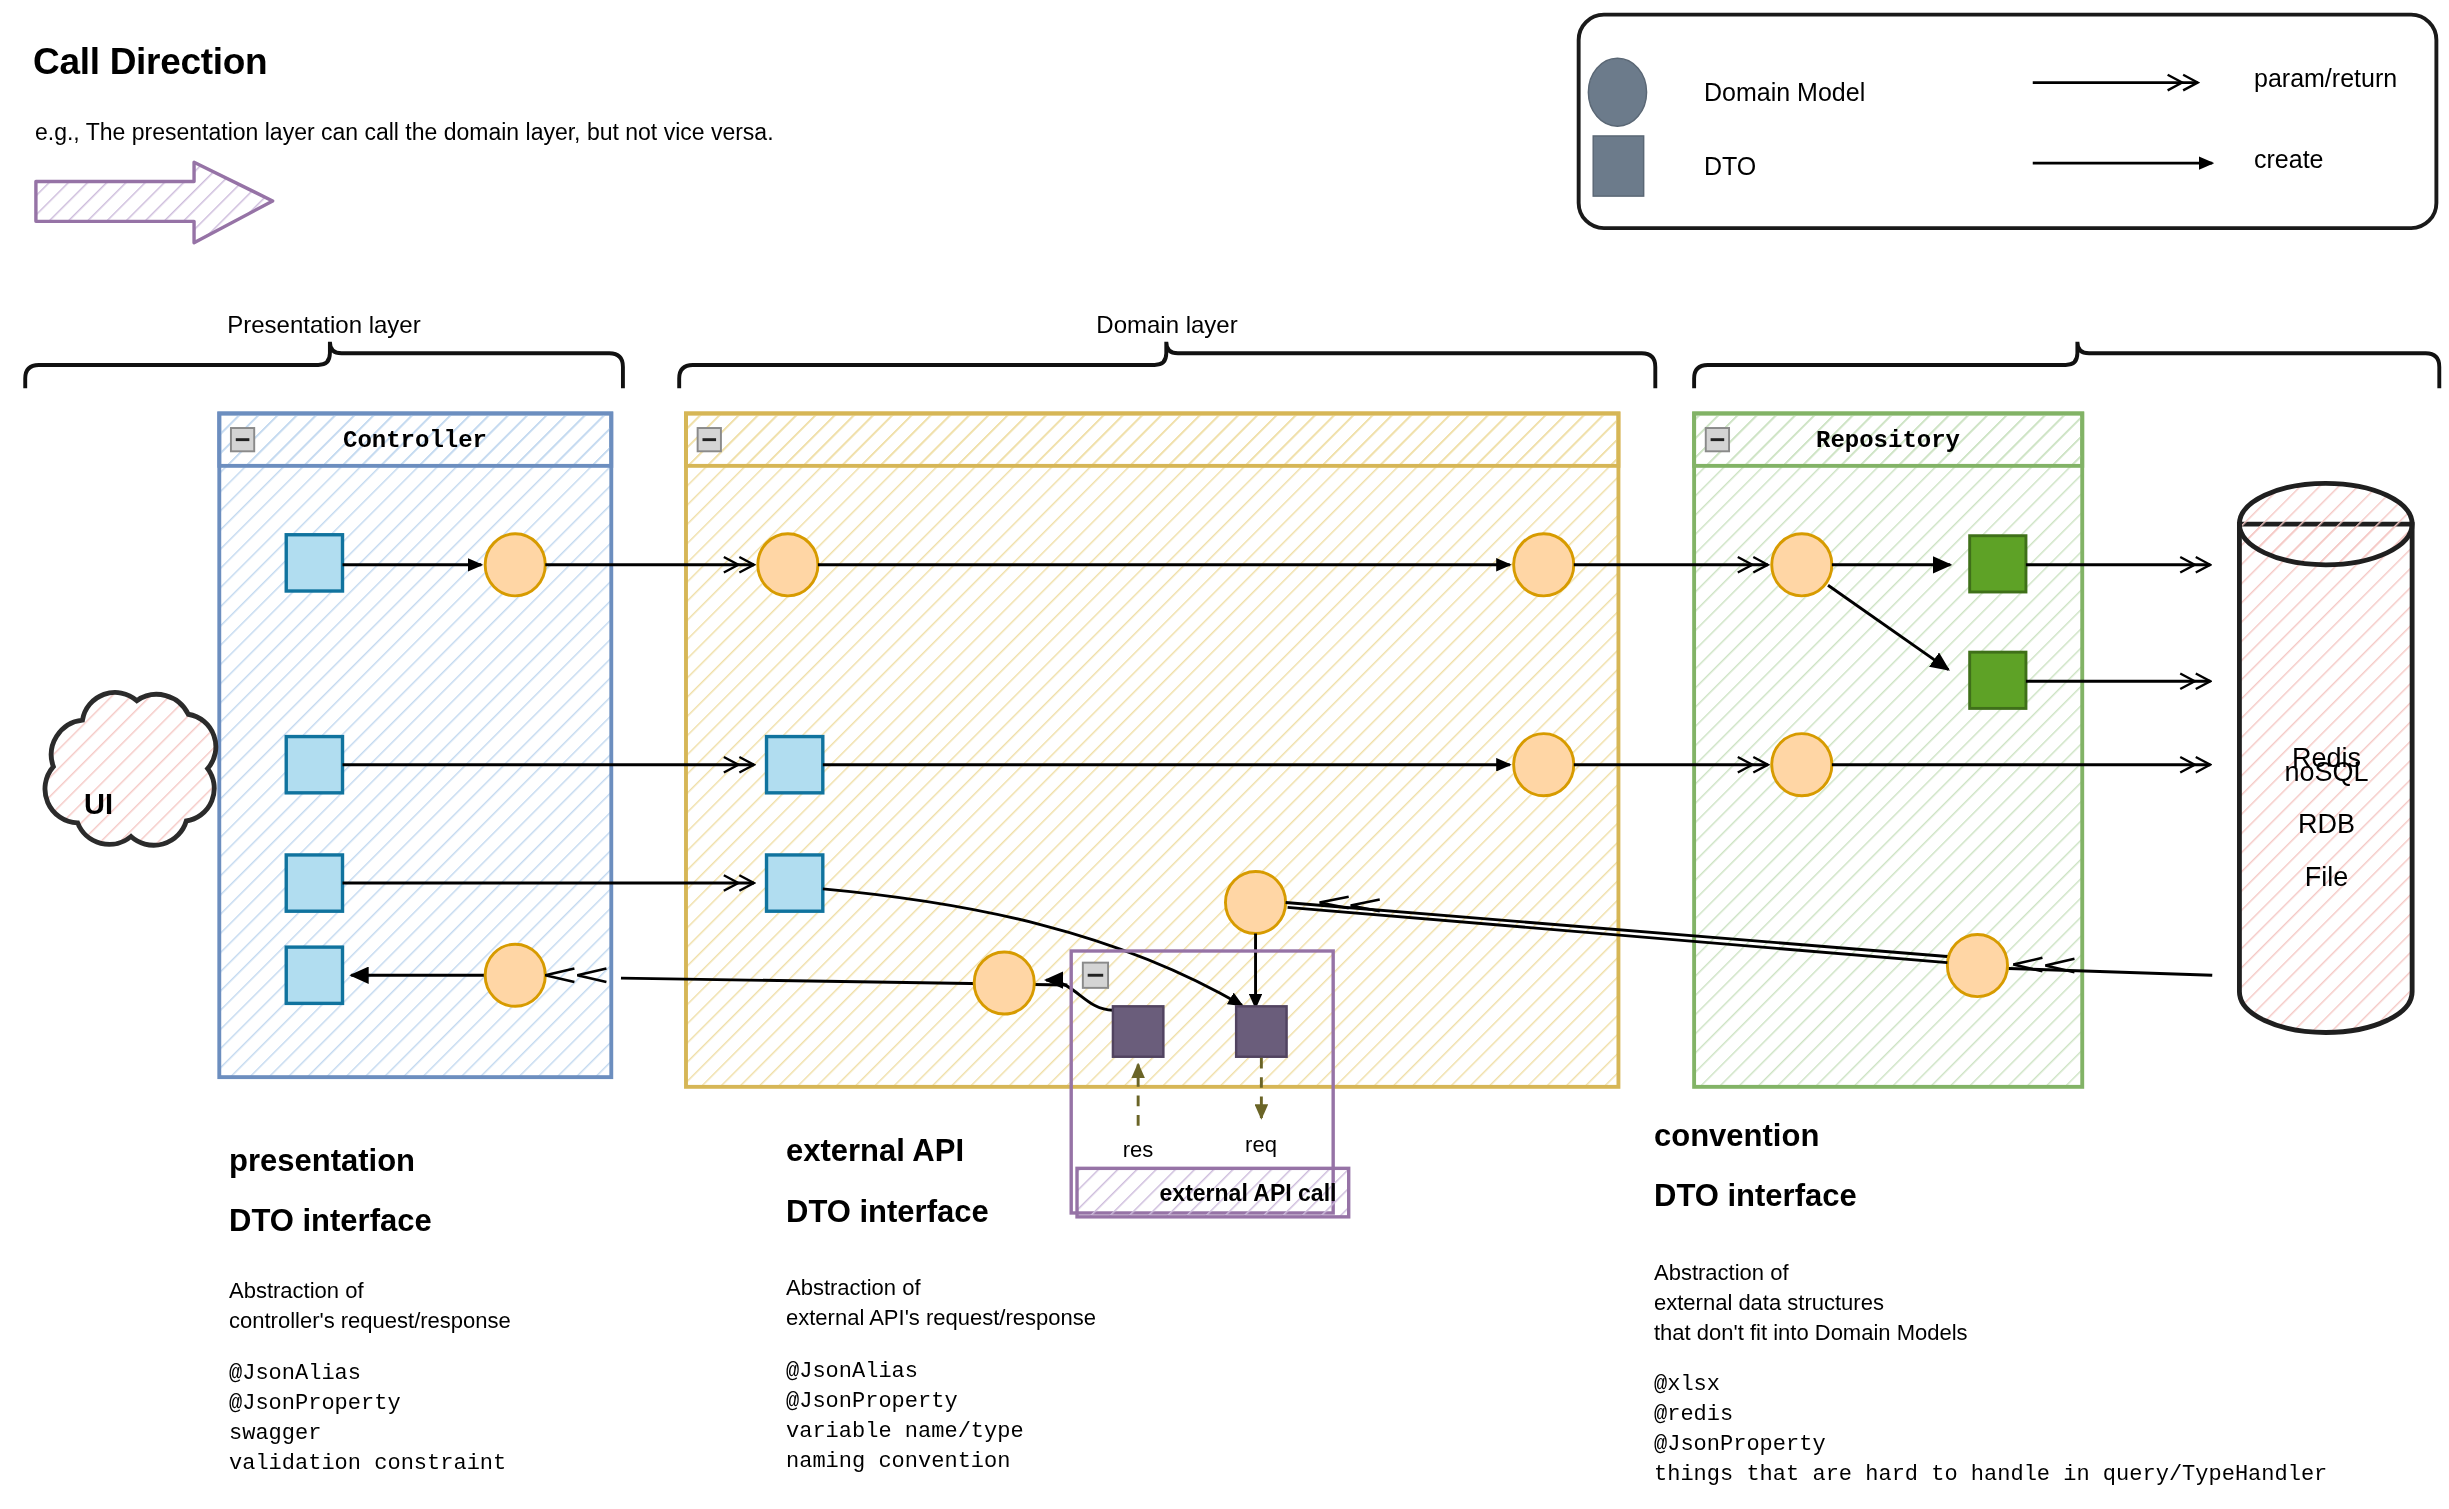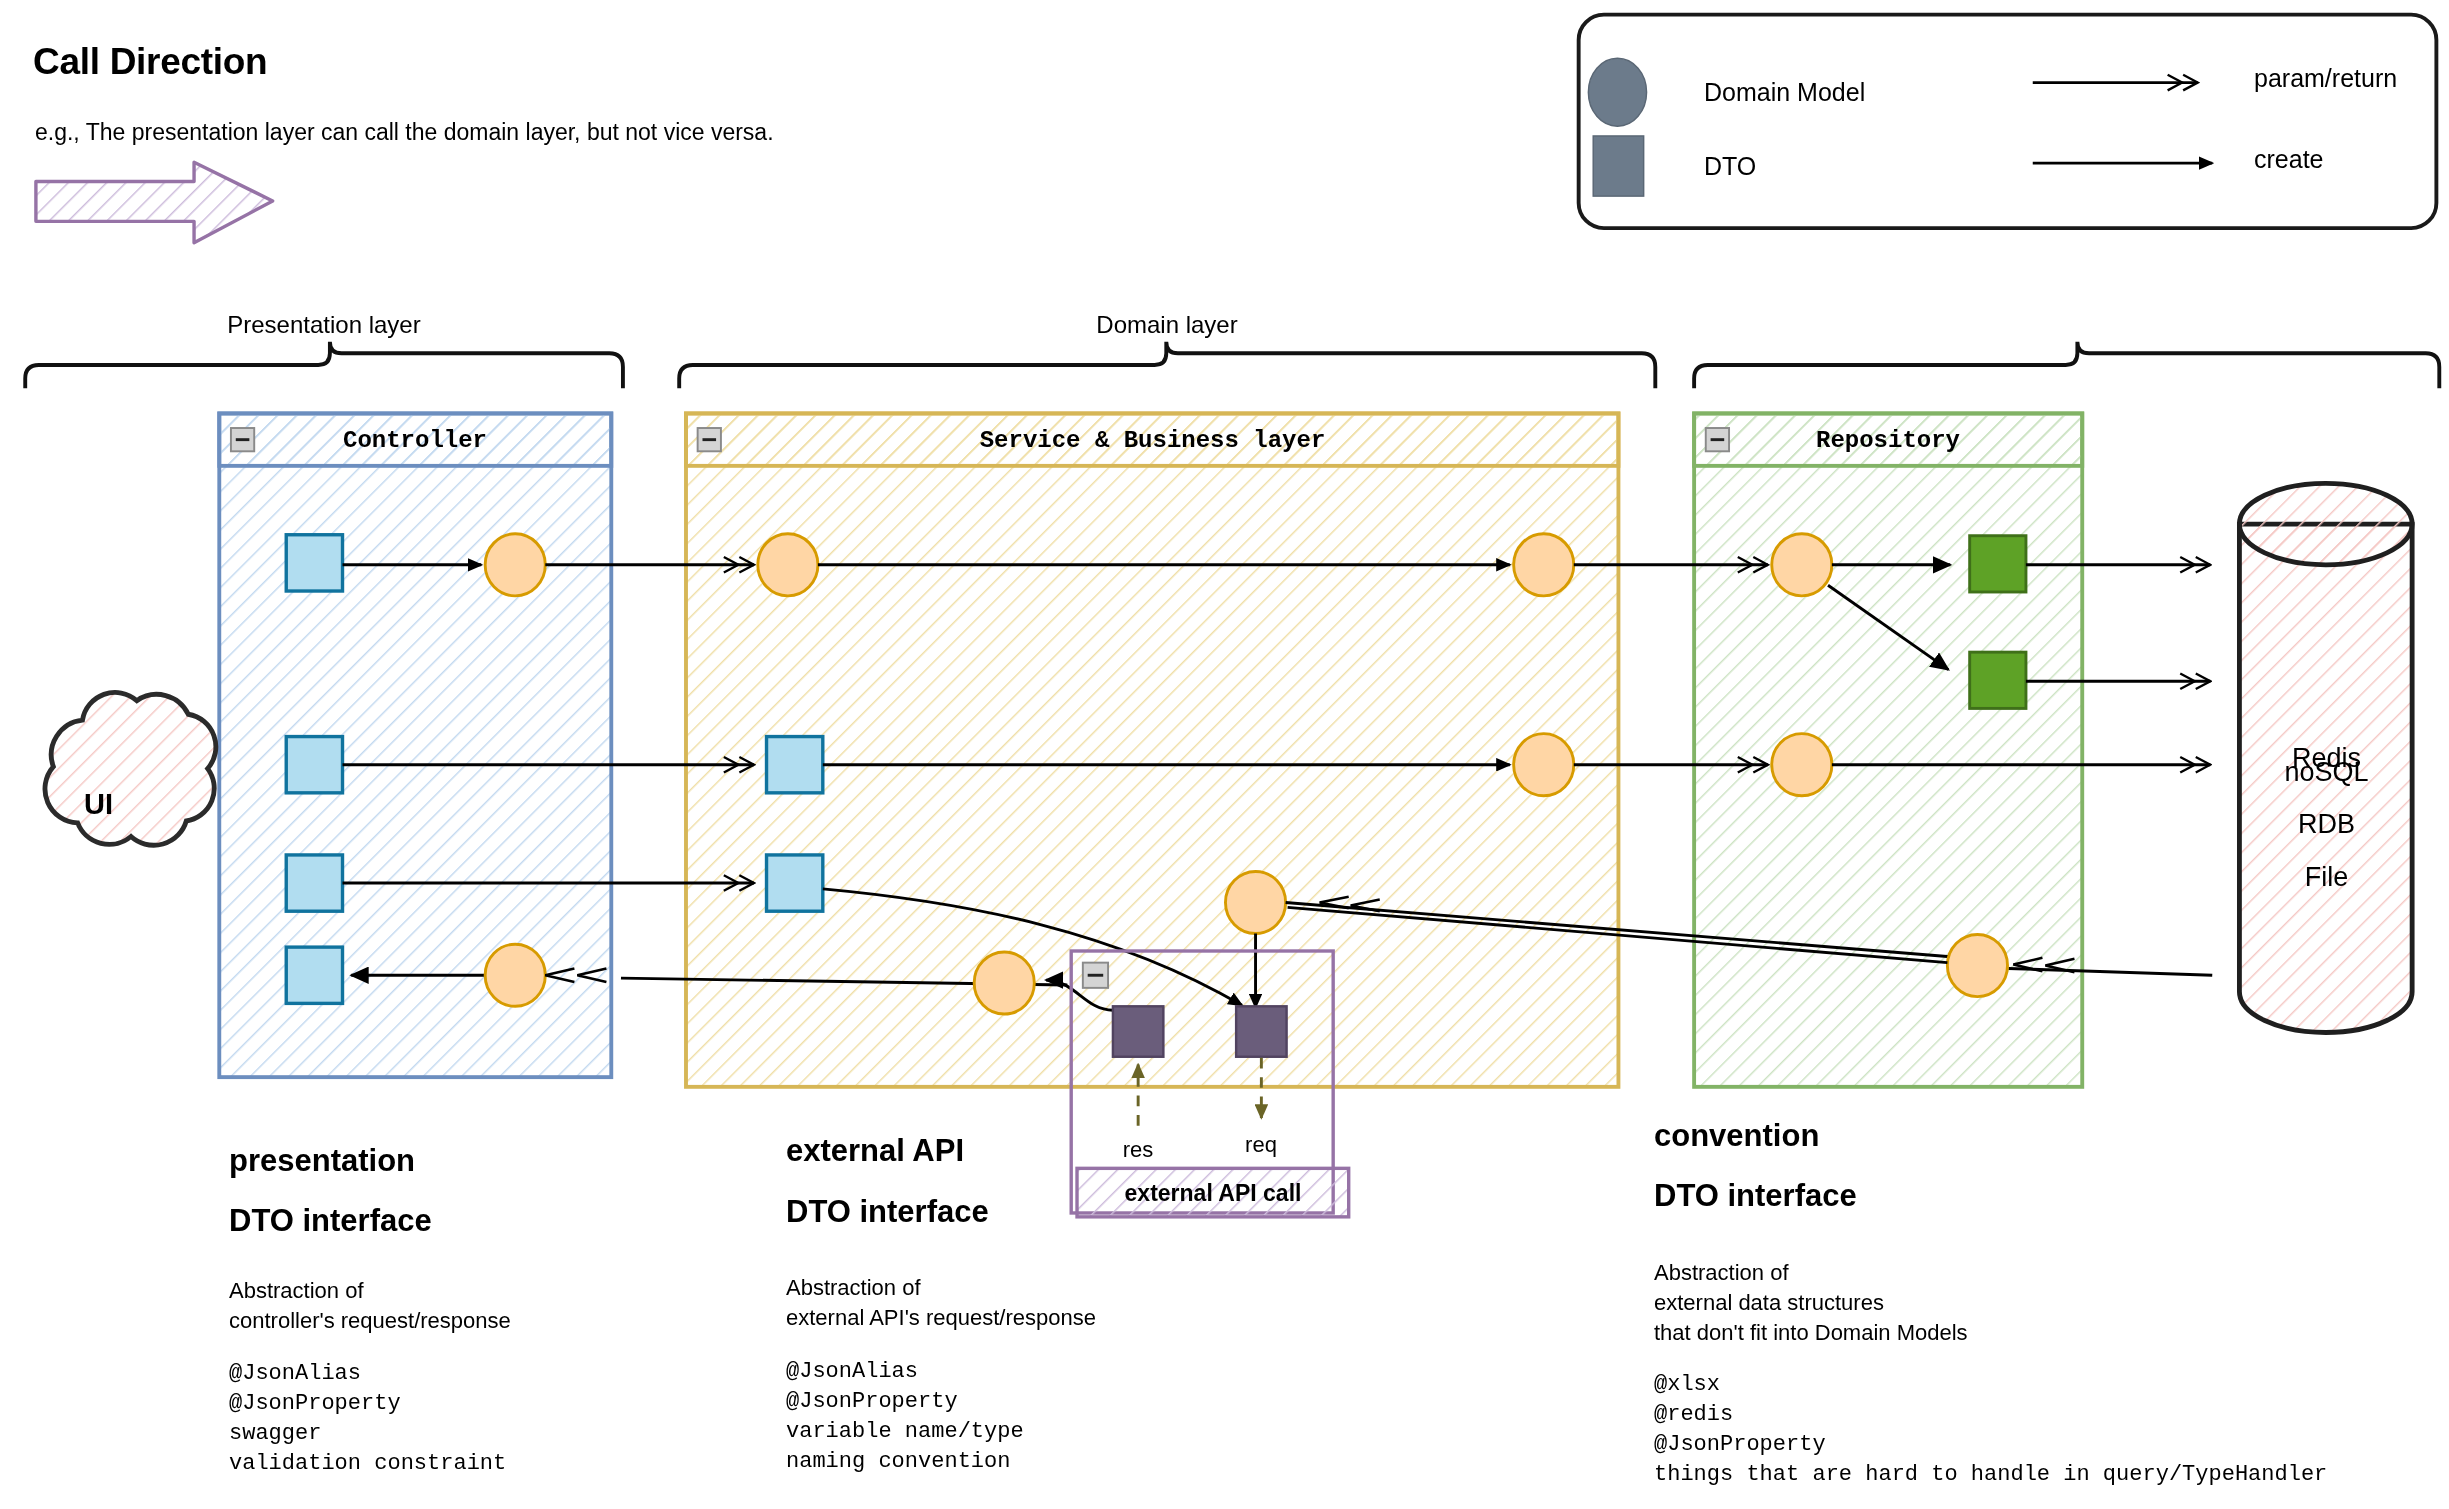--- a/index.html
+++ b/index.html
@@ -12,21 +12,21 @@
   .subtitle{font-size:23px;}
   .layerlbl{font-size:24px;text-align:center;}
   .paneltitle{font-size:24px;font-weight:bold;text-align:center;font-family:Liberation Mono, monospace;}
   .legendlbl{font-size:25px;}
   .cyl-lbl{font-size:27px;text-align:center;}
   .uilbl{font-size:29px;font-weight:bold;}
   .heading{font-size:31px;font-weight:bold;}
   .body{font-size:22px;line-height:30px;}
   .mono{font-family:"Liberation Mono","DejaVu Sans Mono",monospace;font-size:22px;line-height:30px;}
   .smalllbl{font-size:22px;}
-  .extcall{font-size:23px;font-weight:bold;text-align:center;}
+  .extcall{font-size:23px;font-weight:bold;text-align:center;margin-left:35px;}
 </style>
 </head>
 <body>
 
 <div id="stage">
 
 <svg id="canvas" viewBox="0 0 2524 1556">
   <defs>
     <pattern id="hatchBlue" width="14" height="14" patternTransform="rotate(45)" patternUnits="userSpaceOnUse">
       <line x1="0" y1="0" x2="0" y2="14" stroke="#c3d9f0" stroke-width="3"></line>
@@ -194,21 +194,20 @@
 
 <div class="htxt legendlbl" style="left:1704px;top:78px;">Domain Model</div>
 <div class="htxt legendlbl" style="left:1704px;top:152px;">DTO</div>
 <div class="htxt legendlbl" style="left:2254px;top:64px;">param/return</div>
 <div class="htxt legendlbl" style="left:2254px;top:145px;">create</div>
 
 <div class="htxt layerlbl" style="left:25px;top:311px;width:598px;">Presentation layer</div>
 <div class="htxt layerlbl" style="left:679px;top:311px;width:976px;">Domain layer</div>
 
 <div class="htxt paneltitle" style="left:219px;top:427px;width:392px;">Controller</div>
-<div class="htxt paneltitle" style="left:686px;top:427px;width:933px;">Service &amp; Business layer</div>
 <div class="htxt paneltitle" style="left:1694px;top:427px;width:388px;">Repository</div>
 
 <div class="htxt uilbl" style="left:84px;top:769px;margin-top:19px;">UI</div>
 
 <div class="htxt cyl-lbl" style="left:2240px;top:704px;width:173px;margin-top:39px;">Redis</div>
 <div class="htxt cyl-lbl" style="left:2240px;top:757px;width:173px;">noSQL</div>
 <div class="htxt cyl-lbl" style="left:2240px;top:809px;width:173px;">RDB</div>
 <div class="htxt cyl-lbl" style="left:2240px;top:862px;width:173px;">File</div>
 
 <div class="htxt smalllbl" style="left:1113px;top:1137px;width:50px;text-align:center;">res</div>

